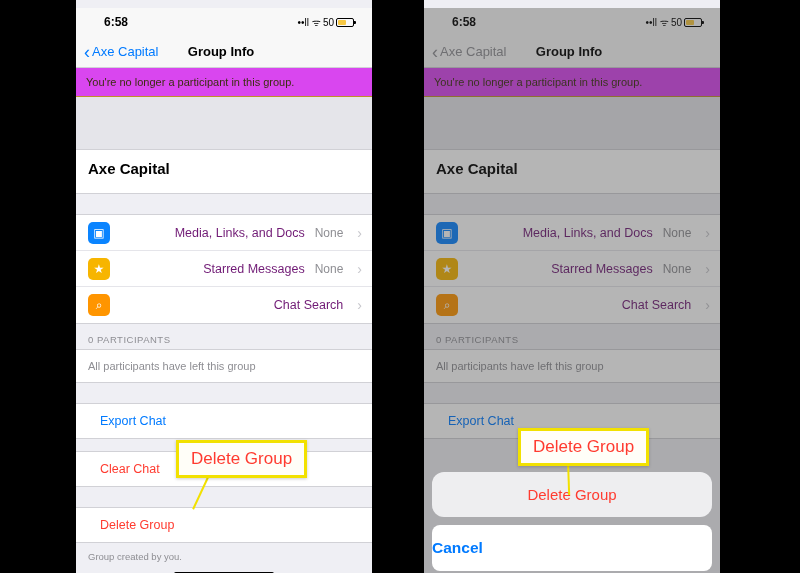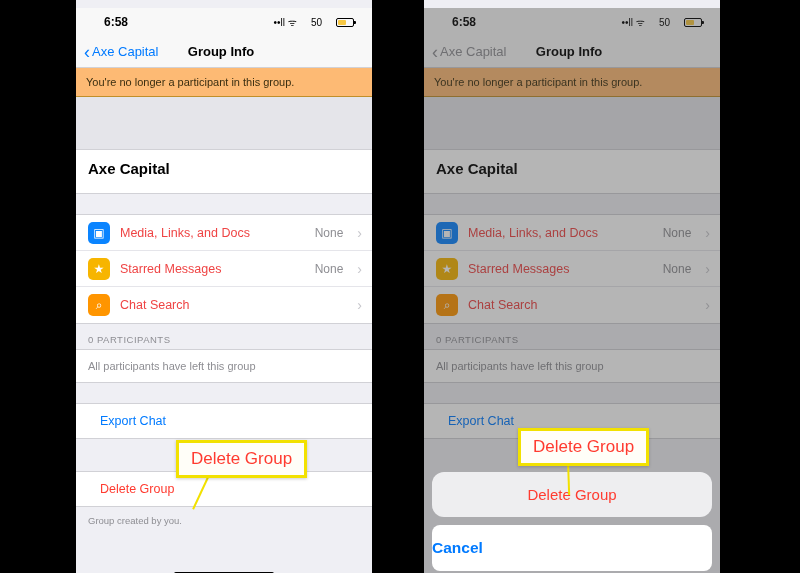--- a/index.html
+++ b/index.html
@@ -27,21 +27,21 @@
   .status-bar {
     height: 28px;
     display: flex;
     justify-content: space-between;
     align-items: center;
     padding: 0 18px 0 28px;
     font-size: 12px;
     font-weight: 600;
     background: #f8f8f8;
   }
-  .status-right { display:flex; align-items:center; gap:14px; font-size:10px; font-weight:500;}
+  .status-right { display:flex; align-items:center; gap:2px; font-size:10px; font-weight:500;}
   .bat { width:18px; height:9px; border:1px solid #000; border-radius:2px; position:relative; display:inline-block;}
   .bat::after { content:""; position:absolute; right:-3px; top:2px; width:2px; height:3px; background:#000; border-radius:0 1px 1px 0;}
   .bat-fill { position:absolute; left:1px; top:1px; height:5px; width:8px; background:#f7c843; border-radius:1px;}
 
   .nav {
     height: 32px;
     display: flex;
     align-items: center;
     background: #f8f8f8;
     border-bottom: 1px solid #d1d1d6;
@@ -50,21 +50,21 @@
   }
   .back { color: #007aff; display:flex; align-items:center; font-size:13px; gap:2px; }
   .back-chev { font-size:18px; line-height:1; }
   .nav-title {
     position:absolute; left:0; right:6px; text-align:center;
     font-weight:600; font-size:13px; color:#000;
     pointer-events:none;
   }
 
   .banner {
-    background: #fdba74;
+    background: #d946ef;
     color: #3a2e10;
     font-size: 11px;
     padding: 8px 10px;
     border-bottom: 1px solid #c08f2a;
   }
 
   .spacer { height: 52px; background:#e5e5ea; }
 
   .group-name {
     background: #fff;
@@ -83,21 +83,21 @@
     display:flex; align-items:center; height:36px;
     padding: 0 10px 0 12px; gap:10px;
     border-bottom:1px solid #e5e5ea;
     font-size:12.5px;
   }
   .row:last-child { border-bottom:none; }
   .row-icon { width:22px; height:22px; border-radius:5px; display:flex; align-items:center; justify-content:center; color:#fff; font-size:12px; flex-shrink:0; }
   .ic-media { background:#0a84ff; }
   .ic-star { background:#f7b500; }
   .ic-search { background:#ff9500; }
-  .row-label { flex:1; color:#ef4444; }
+  .row-label { flex:1; color:#701a75;text-align:right; }
   .row-detail { color:#8e8e93; font-size:12px; }
   .row-chev { color:#c7c7cc; font-size:14px; padding-left:4px; }
 
   .section-header {
     padding: 10px 12px 4px;
     font-size: 9.5px;
     letter-spacing: 0.5px;
     color: #8e8e93;
     text-transform: uppercase;
   }
@@ -235,20 +235,21 @@
     </div>
   </div>
 
   <div class="section-header">0 PARTICIPANTS</div>
   <div class="section-note">All participants have left this group</div>
 
   <div class="gap"></div>
 
   <div class="action-row blue">Export Chat</div>
   <div class="gap-sm"></div>
+  <div class="action-row red">Clear Chat</div>
   <div class="gap"></div>
   <div class="action-row red">Delete Group</div>
 
   <div class="footer-note">
     <div>Group created by you.</div>
   </div>
 
   <div class="home-ind"></div>
 
   <div class="callout" style="left:100px; top:432px;">Delete Group</div>

